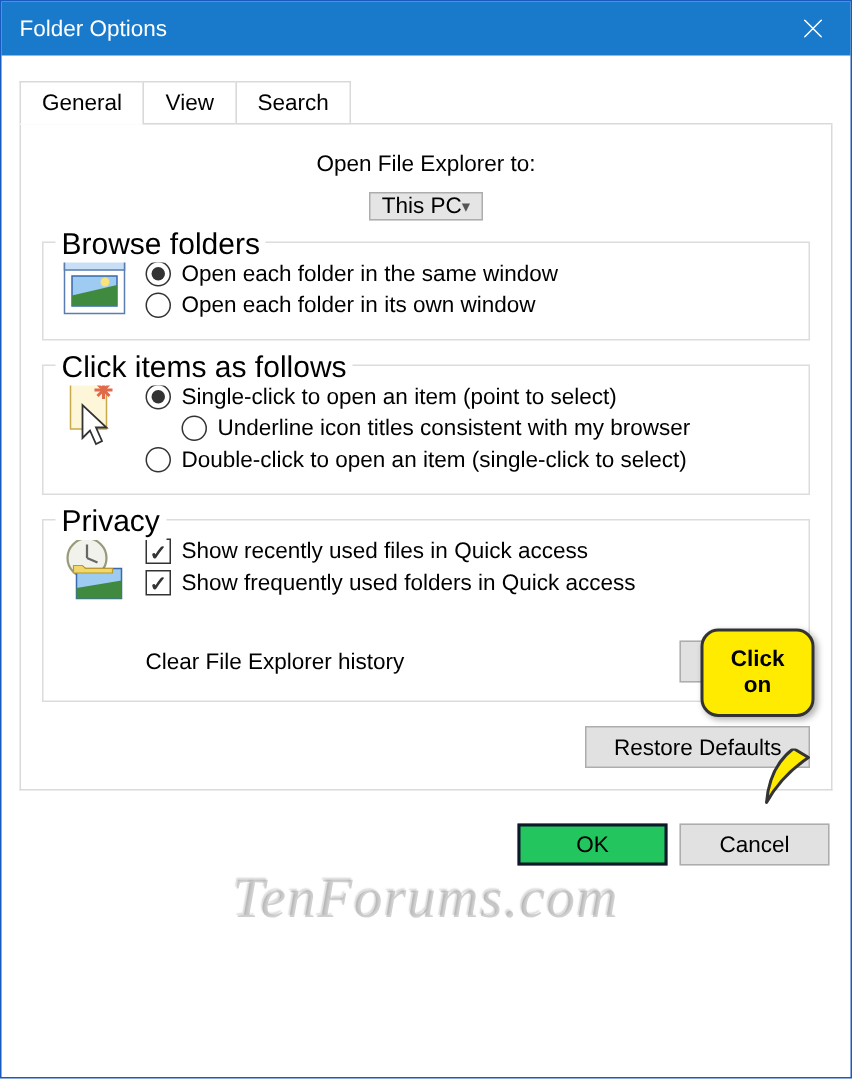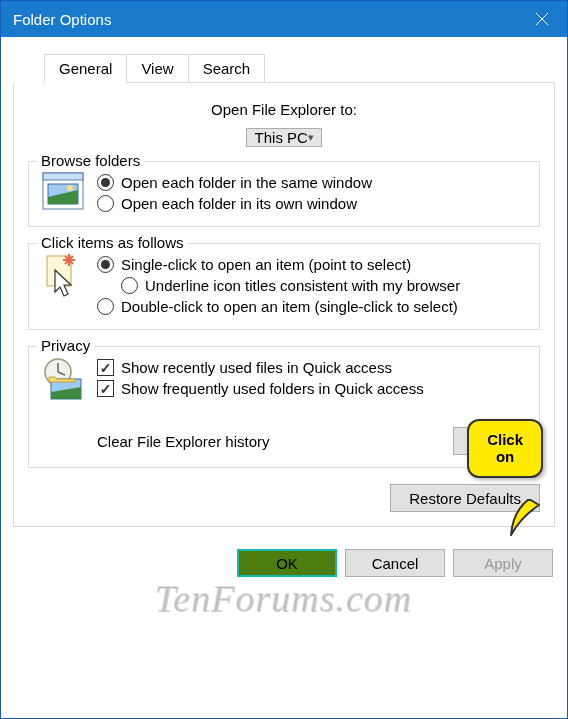--- a/index.html
+++ b/index.html
@@ -3,43 +3,43 @@
 <meta charset="utf-8">
 <style>
 * { box-sizing: border-box; font-family: 'Segoe UI', Tahoma, sans-serif; font-size: 15px; }
 body { margin: 0; background: #fff; }
 .window { width: 568px; height: 719px; border: 1px solid #185abd; position: relative; background: #fff; }
 .titlebar { background: #1979ca; height: 36px; display: flex; align-items: center; justify-content: space-between; padding: 0 0 0 12px; color: #fff; gap: 16px; }
 .titlebar-title { font-size: 15px; }
 .titlebar-close { width: 50px; height: 36px; display: flex; align-items: center; justify-content: center; }
 .titlebar-close svg { stroke: #fff; stroke-width: 1; }
 .content { padding: 10px 12px 12px 12px; }
-.tabstrip { display: flex; border-bottom: 1px solid #d9d9d9; margin-top: 6px; margin-left: 31px; }
+.tabstrip { display: flex; border-bottom: 1px solid #d9d9d9; margin-top: 6px; }
 .tab { padding: 5px 14px; border: 1px solid #d9d9d9; background: #fff; margin-right: -1px; position: relative; top: 1px; }
 .tab.active { border-bottom: 1px solid #fff; background: #fff; }
 .tab.inactive { background: #fff; }
 .tabpanel { border: 1px solid #d9d9d9; border-top: none; padding: 18px 14px 14px 14px; }
 .row { display: flex; align-items: center; gap: 10px; margin-bottom: 14px; flex-direction: column; }
 .label { }
 .combo { flex: 1; height: 16px; border: 1px solid #adadad; background: #e5e5e5; display: flex; align-items: center; justify-content: space-between; padding: 0 8px; }
 .combo .combo-arrow { font-size: 11px; color: #555; }
 .groupbox { border: 1px solid #dcdcdc; padding: 10px 12px 12px 12px; margin-bottom: 16px; position: relative; }
-.groupbox-title { position: absolute; top: -10px; left: 8px; background: #fff; padding: 0 4px; font-size: 15px; }
+.groupbox-title { position: absolute; top: -10px; left: 8px; background: #fff; padding: 0 4px; font-size: 20px; }
 .gb-inner { display: flex; gap: 12px; align-items: flex-start; }
 .gb-icon { width: 44px; flex-shrink: 0; display: flex; align-items: center; justify-content: center; }
 .gb-options { flex: 1; }
 .opt { display: flex; align-items: center; gap: 7px; padding: 2px 0; }
 .opt.indent { margin-left: 24px; }
 .radio { width: 17px; height: 17px; border: 1px solid #333; border-radius: 50%; display: flex; align-items: center; justify-content: center; flex-shrink: 0; }
 .radio.checked::after { content: ''; width: 9px; height: 9px; background: #333; border-radius: 50%; display: block; }
 .checkbox { width: 17px; height: 17px; border: 1px solid #333; display: flex; align-items: center; justify-content: center; flex-shrink: 0; background: #fff; }
 .checkbox.checked::after { content: '✓'; font-size: 14px; line-height: 1; color: #333; font-weight: bold; }
 .privacy-clear-row { display: flex; align-items: center; justify-content: space-between; margin-top: 26px; margin-left: 56px; }
 .btn { height: 28px; border: 1px solid #adadad; background: #e1e1e1; padding: 0 18px; display: inline-flex; align-items: center; justify-content: center; font-size: 15px; }
-.btn.default { border: 2px solid #14b8a6; background: #4d7c0f; }
+.btn.default { border: 2px solid #0f172a; background: #22c55e; }
 .btn.disabled { color: #9a9a9a; }
 .restore-row { display: flex; justify-content: flex-end; margin-top: 6px; }
 .footer { display: flex; justify-content: flex-end; gap: 8px; padding: 10px 14px 14px 14px; }
 .footer .btn { width: 100px; }
 .callout { position: absolute; right: 24px; top: 418px; background: #ffeb00; border: 2px solid #333; border-radius: 12px; padding: 10px 18px; font-size: 22px; font-weight: bold; text-align: center; line-height: 1.15; box-shadow: 2px 2px 4px rgba(0,0,0,0.3); }
 .callout-tail { position: absolute; right: 58px; top: 498px; width: 0; height: 0; }
 .callout-tail svg { display: block; }
 .watermark { position: absolute; left: 0; right: 0; top: 576px; text-align: center; font-family: Georgia, serif; font-size: 38px; font-style: italic; color: rgba(120,120,120,0.35); letter-spacing: 1px; pointer-events: none; text-shadow: 1px 1px 1px rgba(255,255,255,0.6), -1px -1px 1px rgba(0,0,0,0.15); }
 
 </style>
@@ -170,23 +170,20 @@
     </div>
   </div>
 
   <div class="footer">
     <span class="btn default">
         <span>OK</span>
       </span>
     <span class="btn">
         <span>Cancel</span>
       </span>
-    <span class="btn disabled">
-        <span>Apply</span>
-      </span>
   </div>
 
   <div class="callout">
     <div>Click</div>
     <div>on</div>
   </div>
   <div class="callout-tail">
     <svg width="34" height="40" viewBox="0 0 34 40">
       <path d="M20 0 Q4 12 2 36 Q12 18 30 6 Z" fill="#ffeb00" stroke="#333" stroke-width="2" stroke-linejoin="round"></path>
     </svg>

